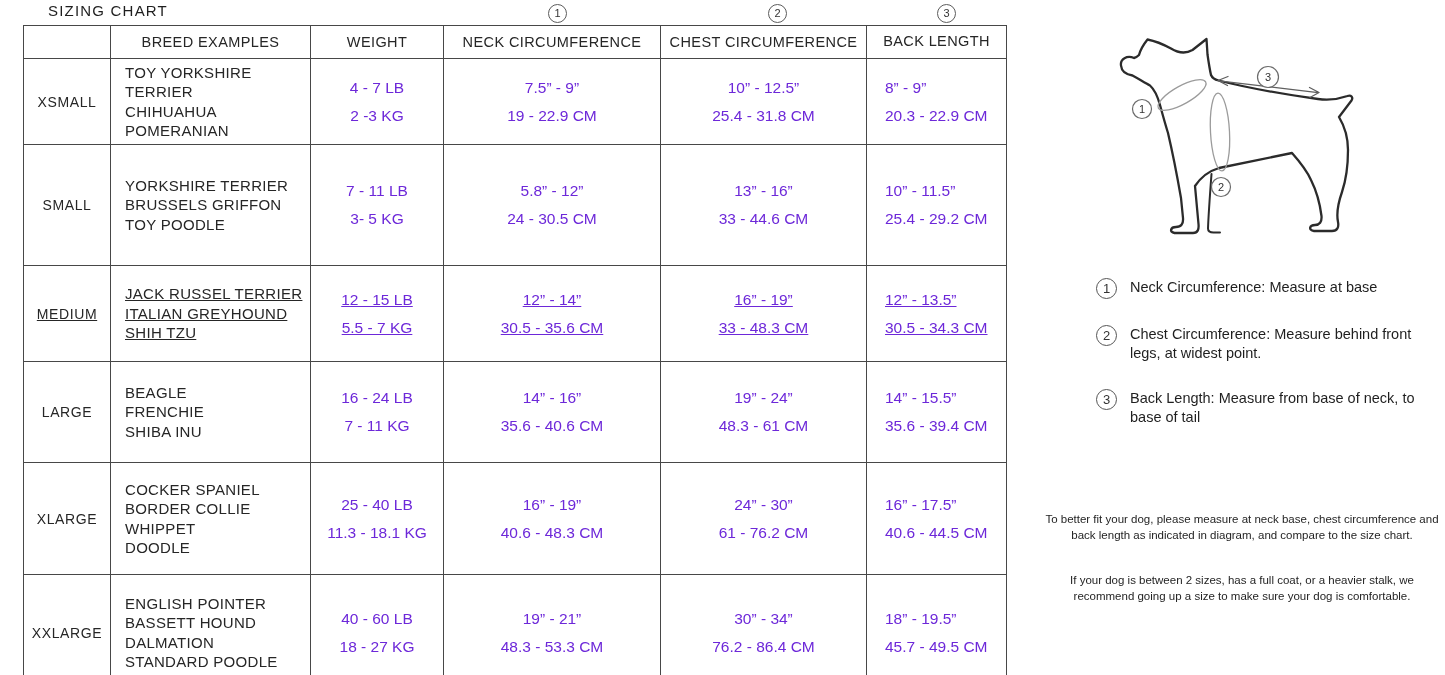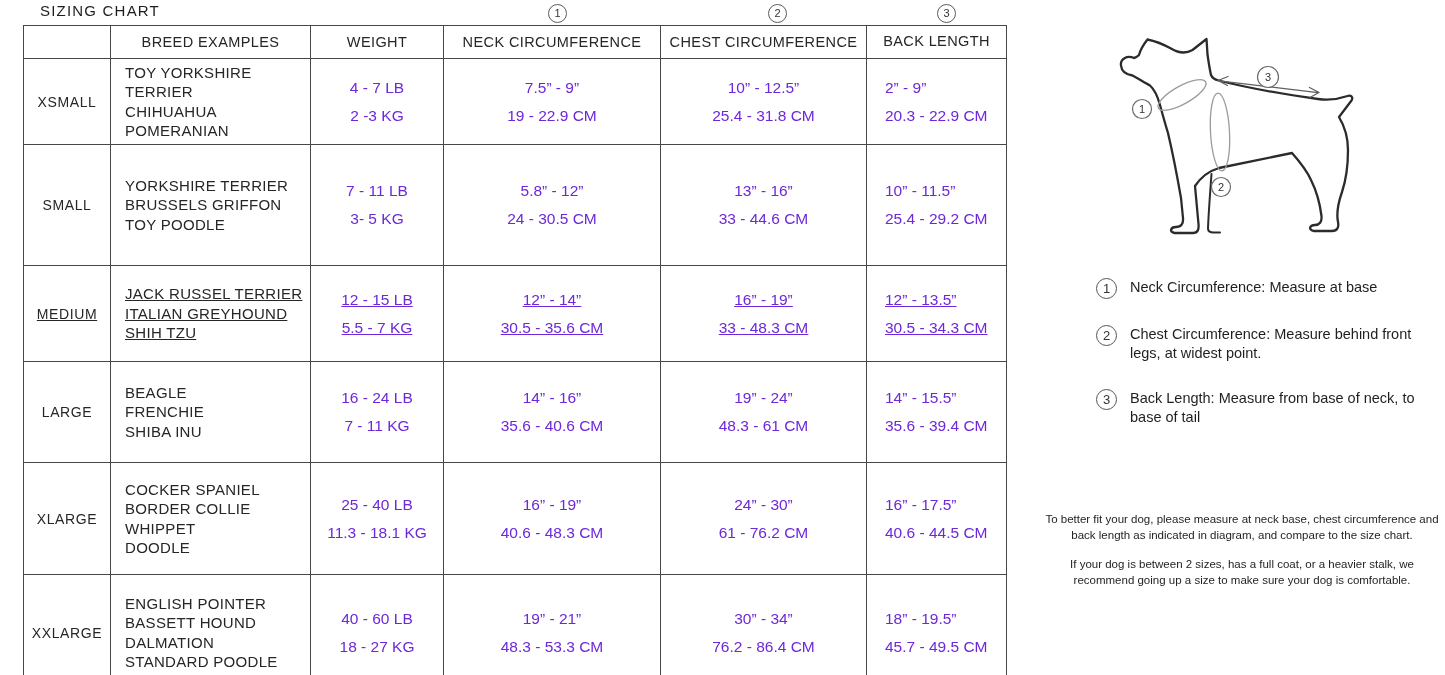--- a/index.html
+++ b/index.html
@@ -2,21 +2,21 @@
 <html><head>
 <meta charset="utf-8">
 <style>
   * { margin:0; padding:0; box-sizing:border-box; }
   html,body { background:#ffffff; }
   body {
     width:1445px; height:675px; position:relative; overflow:hidden;
     font-family:"Liberation Sans", sans-serif; color:#2d2d2d;
   }
   .page-title {
-    position:absolute; left:40px; top:0px; height:22px; line-height:22px;
+    position:absolute; left:48px; top:0px; height:22px; line-height:22px;
     font-size:15px; letter-spacing:1.2px; color:#1e1e1e;
   }
   
   .col-marker {
     position:absolute; top:4px; width:19px; height:19px; border:1px solid #5c5c5c;
     border-radius:50%; text-align:center; line-height:17px; font-size:11px; color:#333;
     background:#fff;
   }
   #marker-neck  { left:548px; }
   #marker-chest { left:768px; }
@@ -51,21 +51,21 @@
   .legend { position:absolute; left:1096px; top:278px; width:345px; }
   .legend-item { display:flex; align-items:flex-start; }
   .legend-item + .legend-item { margin-top:26px; }
   .legend-num {
     flex:0 0 auto; width:21px; height:21px; border:1.3px solid #555; border-radius:50%;
     text-align:center; line-height:19px; font-size:13px; color:#333; margin-right:13px;
   }
   .legend-text { font-size:14.5px; line-height:19px; color:#1f1f1f; max-width:300px; }
   .notes { position:absolute; left:1040px; top:512px; width:404px; text-align:center; }
   .note { font-size:11.5px; line-height:15.5px; color:#1f1f1f; }
-  .note + .note { margin-top:14px; }
+  .note + .note { margin-top:30px; }
 </style>
 </head>
 <body>
 
 <div class="page-title">SIZING CHART</div>
 
 <div class="col-marker" id="marker-neck">1</div>
 <div class="col-marker" id="marker-chest">2</div>
 <div class="col-marker" id="marker-back">3</div>
 
@@ -101,21 +101,21 @@
     </td>
     <td class="meas-c">
       <div>7.5” - 9”</div>
       <div>19 - 22.9 CM</div>
     </td>
     <td class="meas-c">
       <div>10” - 12.5”</div>
       <div>25.4 - 31.8 CM</div>
     </td>
     <td class="meas-c back-c">
-      <div>2” - 9”</div>
+      <div>8” - 9”</div>
       <div>20.3 - 22.9 CM</div>
     </td>
   </tr>
 
   <tr class="r1">
     <td class="size-c">SMALL</td>
     <td class="breed-c">
       <div>YORKSHIRE TERRIER</div>
       <div>BRUSSELS GRIFFON</div>
       <div>TOY POODLE</div>

